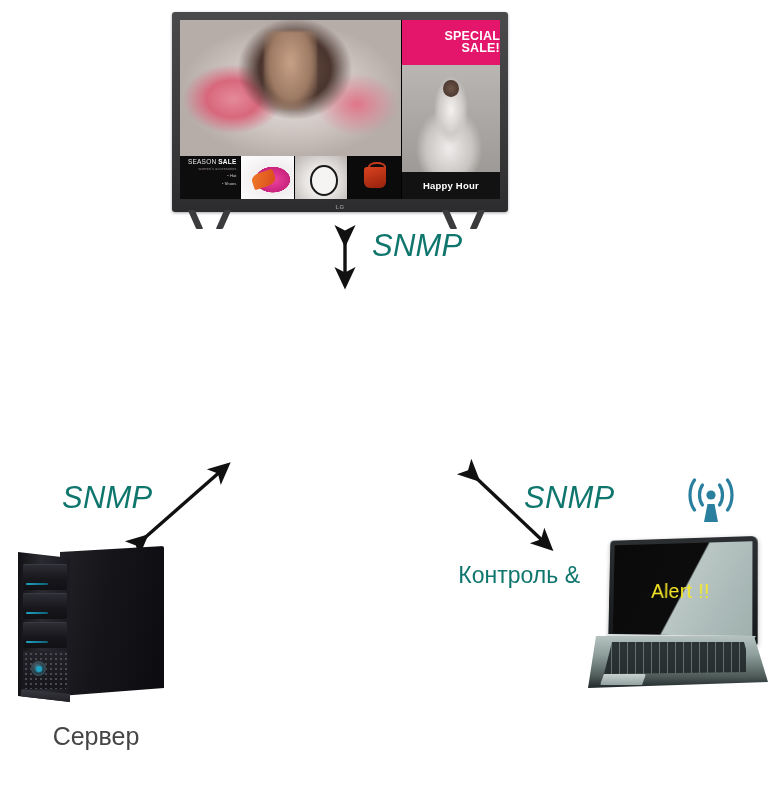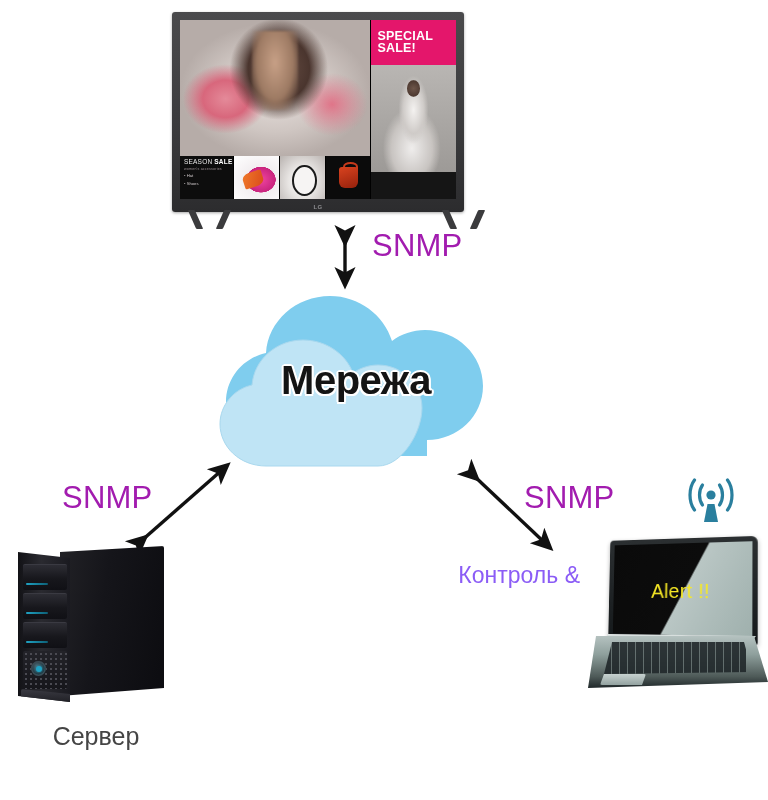--- a/index.html
+++ b/index.html
@@ -12,25 +12,26 @@
   }
   #stage {
     position: relative;
     width: 768px; height: 800px;
     background: #ffffff;
   }
 
   
   .tv-wrap { position: absolute; left: 172px; top: 12px; width: 336px; height: 215px; }
   .tv-body {
-    position: absolute; left: 0; top: 0; width: 292px; height: 200px;
+    position: absolute; left: 0; top: 0; width: 336px; height: 200px;
     background: linear-gradient(180deg,#4a4a4c 0%, #3a3a3c 60%, #2c2c2e 100%);
     border-radius: 3px;
     padding: 8px 8px 13px 8px;
     box-shadow: 0 1px 3px rgba(0,0,0,0.35);
+    text-align: right;
   }
   .tv-screen {
     position: relative; width: 100%; height: 100%;
     background: #111; overflow: hidden; display: flex;
   }
   .tv-left { position: relative; width: 69%; height: 100%; background:#1b1b1b; }
   .tv-right { position: relative; width: 31%; height: 100%; background:#151515; border-left:1px solid #000; }
 
   
   .hero {
@@ -112,27 +113,27 @@
   .cloud { position:absolute; left:196px; top:288px; width:320px; height:190px; }
   .cloud-label {
     position:absolute; left:0; top:70px; width:100%; text-align:center;
     font-size:40px; font-weight:bold; color:#141414; letter-spacing:-.5px;
     text-shadow: 2px 0 0 #fff, -2px 0 0 #fff, 0 2px 0 #fff, 0 -2px 0 #fff,
                  1.5px 1.5px 0 #fff, -1.5px 1.5px 0 #fff, 1.5px -1.5px 0 #fff, -1.5px -1.5px 0 #fff;
     pointer-events:none;
   }
 
   
-  .lbl-snmp { position:absolute; color:#a21caf; font-size:31px; letter-spacing:.2px; }
+  .lbl-snmp { position:absolute; color:#0f766e; font-size:31px; letter-spacing:.2px;font-style:italic; }
   .lbl-snmp.top   { left:372px; top:228px; }
   .lbl-snmp.left  { left:62px;  top:480px; }
   .lbl-snmp.right { left:524px; top:480px; }
 
   .lbl-gray {
-    position:absolute; color:#8b5cf6; font-size:23px; line-height:1.22; text-align:right;
+    position:absolute; color:#0f766e; font-size:23px; line-height:1.22; text-align:right;
   }
   .lbl-mon { left:352px; top:561px; width:228px; }
 
   .node-label{ position:absolute; color:#454545; font-size:25px; text-align:center; }
   .node-label.server { left:0px;   top:722px; width:192px; }
   .node-label.manager{ left:506px; top:722px; width:214px; }
 
   
   .server { position:absolute; left:16px; top:546px; width:150px; height:162px; }
   .srv-side{
@@ -250,48 +251,36 @@
             <div class="cell cell-bag"></div>
           </div>
         </div>
 
         <div class="tv-right">
           <div class="sale-banner">
             <span>SPECIAL</span>
             <span>SALE!</span>
           </div>
           <div class="dancer"></div>
+          <div class="happy">Happy Hour</div>
         </div>
 
       </div>
       <div class="lg-logo">LG</div>
     </div>
     <div class="foot left">
         <i></i>
         <i></i>
       </div>
     <div class="foot right">
         <i></i>
         <i></i>
       </div>
   </div>
 
-  <div class="cloud">
-    <svg width="320" height="190" viewBox="0 0 320 190">
-
-      <path d="M96,168 C58,168 30,143 30,114 C30,90 47,70 70,65 C72,33 100,8 134,8
-               C163,8 188,27 196,53 C205,46 217,42 229,42 C261,42 287,67 287,98
-               C287,128 262,152 231,152 L231,168 Z" fill="#7FCDEE"></path>
-
-      <path d="M70,178 C44,178 24,159 24,136 C24,117 38,101 56,97 C58,72 80,52 107,52
-               C130,52 150,66 157,85 C164,80 173,77 182,77 C206,77 226,96 226,120
-               C226,144 206,178 182,178 Z" fill="#BFE4F5" stroke="#A9D8EE" stroke-width="1"></path>
-    </svg>
-    <div class="cloud-label">Мережа</div>
-  </div>
 
   <svg class="arrows">
     <defs>
       <marker id="ah" markerWidth="7" markerHeight="7" refX="3.2" refY="3.5" orient="auto" markerUnits="strokeWidth">
         <path d="M0,0.4 L6.6,3.5 L0,6.6 L1.6,3.5 Z" fill="#111"></path>
       </marker>
     </defs>
 
     <line x1="345" y1="236" x2="345" y2="278" stroke="#111" stroke-width="3.4" marker-start="url(#ah)" marker-end="url(#ah)"></line>
 

